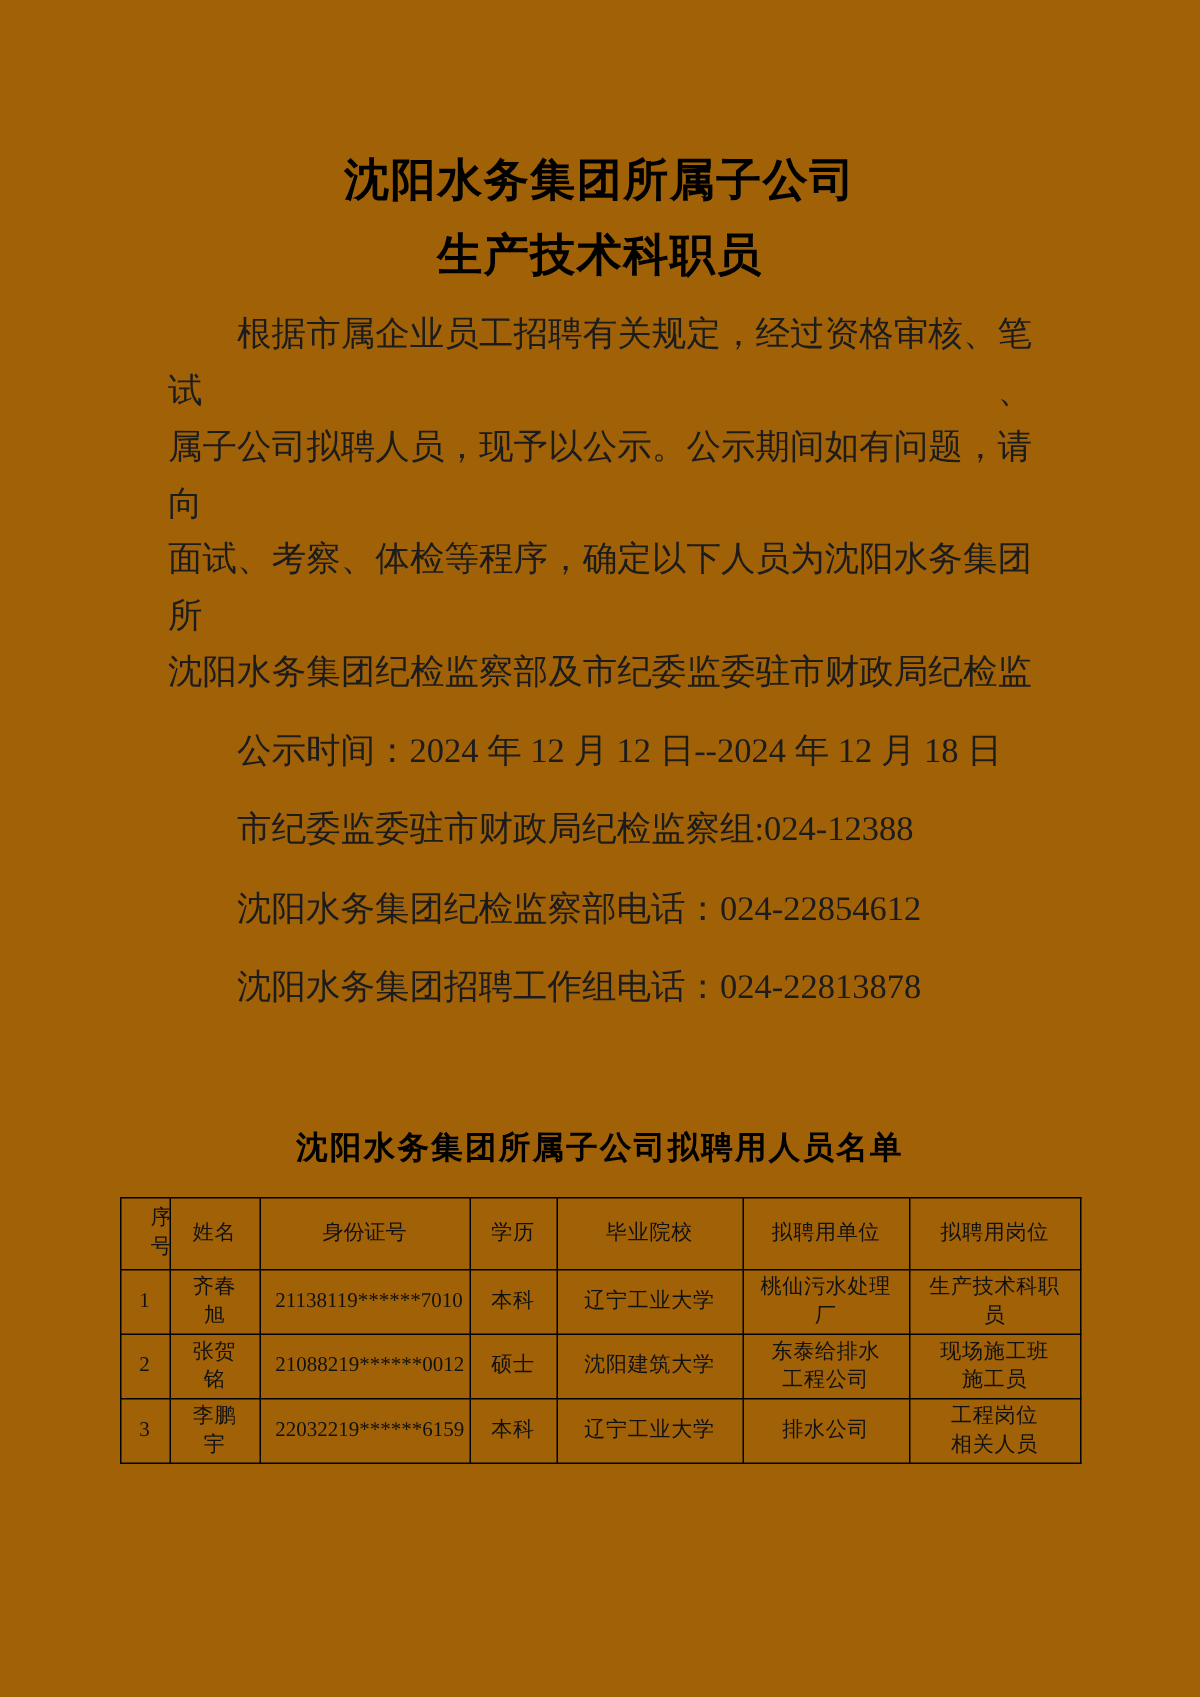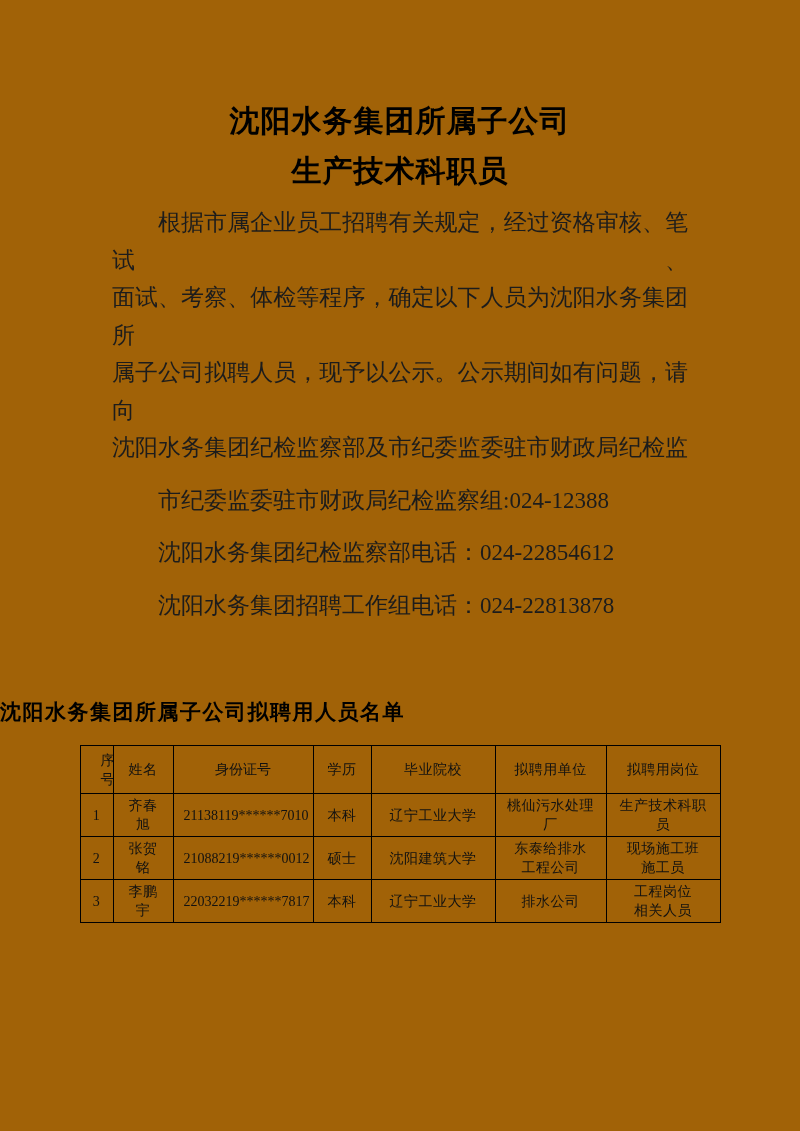--- a/index.html
+++ b/index.html
@@ -34,21 +34,21 @@
   }
   .para-line.indent { text-indent: 46px; }
   .standalone {
     margin: 15px 112px 0 112px;
     padding-left: 46px;
     font-size: 23px;
     line-height: 37.5px;
   }
   .table-title {
     margin-top: 70px;
-    text-align: left;
+    text-align: center;
     font-size: 21px;
     font-weight: bold;
     line-height: 37px;
     color: #000000;
     letter-spacing: 1.5px;
   }
   table.roster {
     width: 640px;
     margin: 14px auto 0 auto;
     border-collapse: collapse;
@@ -77,25 +77,26 @@
 
 <div class="page">
 
   <div class="doc-title">
     <div>沈阳水务集团所属子公司</div>
     <div>生产技术科职员</div>
   </div>
 
   <div class="body-para">
     <div class="para-line indent justify-full">根据市属企业员工招聘有关规定，经过资格审核、笔试、</div>
+    <div class="para-line justify-full">属子公司拟聘人员，现予以公示。公示期间如有问题，请向</div>
     <div class="para-line justify-full">面试、考察、体检等程序，确定以下人员为沈阳水务集团所</div>
-    <div class="para-line justify-full">属子公司拟聘人员，现予以公示。公示期间如有问题，请向</div>
     <div class="para-line justify-full">沈阳水务集团纪检监察部及市纪委监委驻市财政局纪检监</div>
   </div>
 
+  <div class="standalone">公示时间：2024 年 12 月 12 日--2024 年 12 月 18 日</div>
   <div class="standalone">市纪委监委驻市财政局纪检监察组:024-12388</div>
   <div class="standalone">沈阳水务集团纪检监察部电话：024-22854612</div>
   <div class="standalone">沈阳水务集团招聘工作组电话：024-22813878</div>
 
   <div class="table-title">沈阳水务集团所属子公司拟聘用人员名单</div>
 
   <table class="roster">
     <colgroup>
       <col style="width:33px">
         <col style="width:60px">
@@ -131,21 +132,21 @@
       <td>硕士</td>
       <td>沈阳建筑大学</td>
       <td>东泰给排水
 工程公司</td>
       <td>现场施工班
 施工员</td>
     </tr>
     <tr class="data-row">
       <td>3</td>
       <td>李鹏宇</td>
-      <td>22032219******7817</td>
+      <td>22032219******6159</td>
       <td>本科</td>
       <td>辽宁工业大学</td>
       <td>排水公司</td>
       <td>工程岗位
 相关人员</td>
     </tr>
   </tbody>
     </table>
 
 </div>

